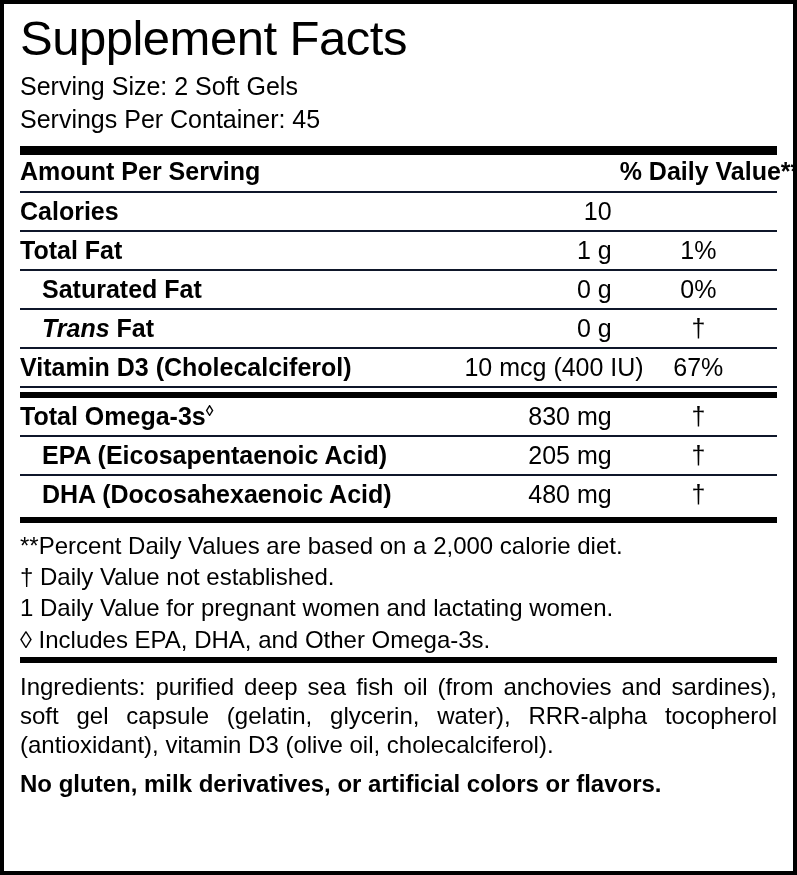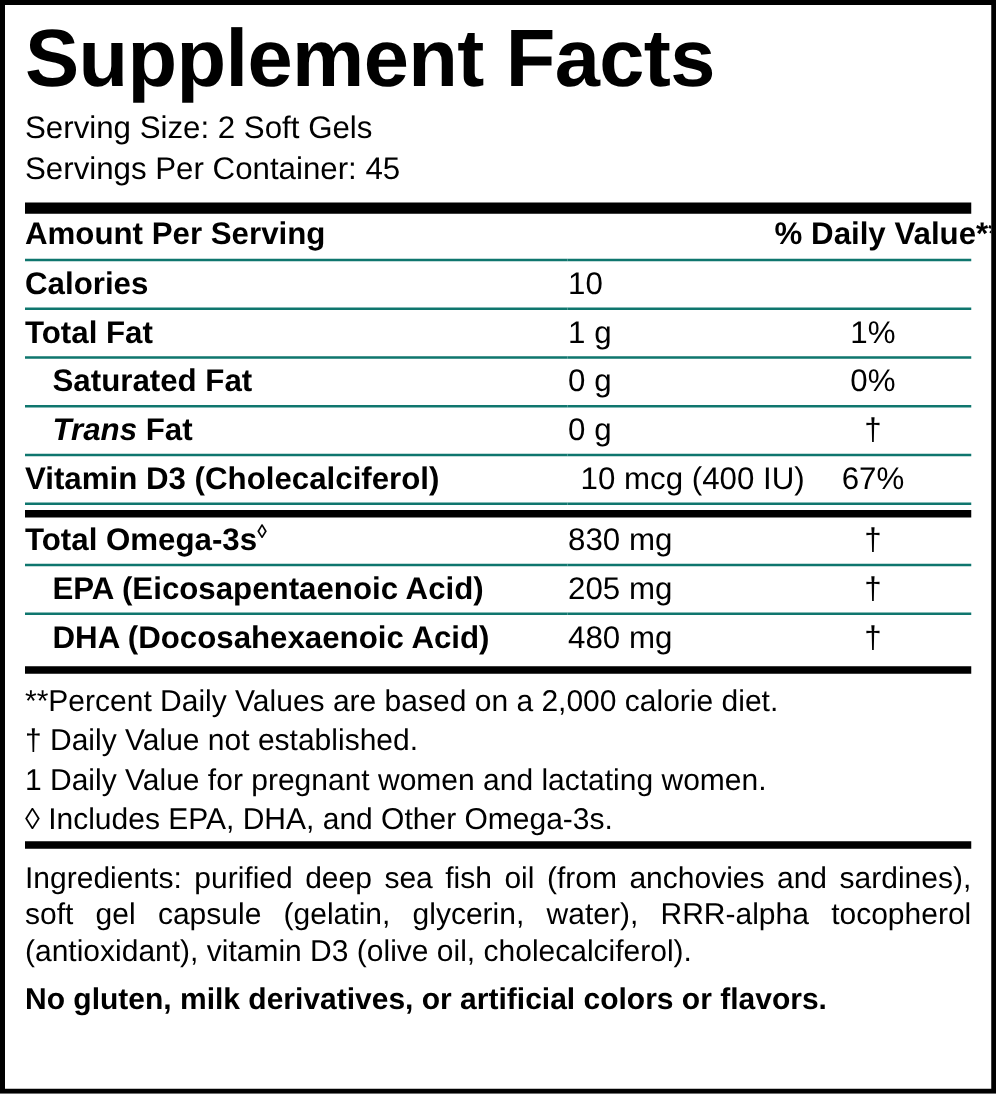--- a/index.html
+++ b/index.html
@@ -18,23 +18,23 @@
     box-sizing: border-box;
     background: #ffffff;
     border: 4px solid #000000;
     padding: 0;
     overflow: hidden;
   }
   .inner {
     padding: 8px 16px 0 16px;
   }
   .title {
-    font-size: 65px;
+    font-size: 49px;
     line-height: 1.02;
-    font-weight: 700;
+    font-weight: 400;
     letter-spacing: -0.5px;
     margin: 2px 0 6px 0;
     white-space: nowrap;
   }
   .serving-line {
     font-size: 25px;
     line-height: 1.32;
     white-space: nowrap;
   }
   .rule-thick {
@@ -48,32 +48,32 @@
   table.facts {
     width: 100%;
     border-collapse: collapse;
     table-layout: fixed;
   }
   table.facts td {
     font-size: 25px;
     line-height: 1.0;
     padding: 6px 0 6px 0;
     vertical-align: bottom;
-    border-bottom: 2px solid #0f766e;
+    border-bottom: 2px solid #0f172a;
   }
   table.facts tr.no-line td {
     border-bottom: none;
   }
   table.facts tr.head td {
     font-weight: bold;
     padding-top: 4px;
     padding-bottom: 7px;
   }
   .col-name { width: 58%; text-align: left; font-weight: bold; }
-  .col-amt  { width: 21%; text-align: left; padding-right: 8px !important; }
+  .col-amt  { width: 21%; text-align: right; padding-right: 8px !important; }
   .col-dv   { width: 21%; text-align: center; }
   .indent-1 { padding-left: 22px !important; }
   .nowrap { white-space: nowrap; }
   .sup {
     font-size: 0.62em;
     vertical-align: super;
     line-height: 0;
   }
   .ital { font-style: italic; }
   .amt-inline {

